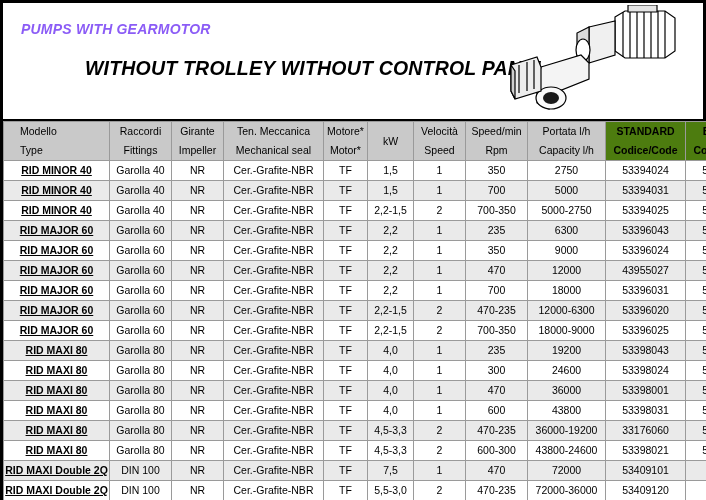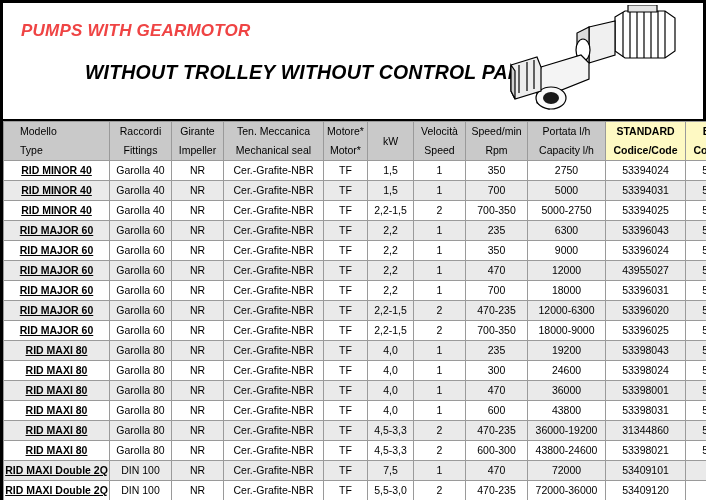--- a/index.html
+++ b/index.html
@@ -26,23 +26,23 @@
   .header {
     position: relative;
     height: 118px;
     box-sizing: border-box;
     border-bottom: 2px solid #000;
     padding: 18px 0 0 18px;
   }
   .title-line1 {
     font-style: italic;
     font-weight: bold;
-    font-size: 17px;
+    font-size: 14px;
     letter-spacing: 0.2px;
-    color: #ef4444;
+    color: #8b5cf6;
     white-space: nowrap;
   }
   .title-line2 {
     font-style: italic;
     font-weight: bold;
     font-size: 19.5px;
     letter-spacing: 0.2px;
     color: #000;
     white-space: nowrap;
     margin-top: 20px;
@@ -79,21 +79,21 @@
     font-size: 10px;
     height: 46px;
     line-height: 13px;
     vertical-align: middle;
     border: 1px solid #9a9a9a;
     padding: 0 2px;
   }
   thead th .l1 { display: block; }
   thead th .l2 { display: block; }
   thead th.dark {
-    background: #fef9c3;
+    background: #4d7c0f;
     font-weight: bold;
   }
   tbody tr.odd td { background: #ffffff; }
   tbody tr.even td { background: #eaeaea; }
   td.model {
     text-align: left;
     padding-left: 6px;
     font-weight: bold;
     font-size: 10.5px;
     text-decoration: underline;
@@ -396,21 +396,21 @@
         <tr class="even">
           <td class="model">RID MAXI 80</td>
           <td>Garolla 80</td>
           <td>NR</td>
           <td>Cer.-Grafite-NBR</td>
           <td>TF</td>
           <td>4,5-3,3</td>
           <td>2</td>
           <td>470-235</td>
           <td>36000-19200</td>
-          <td class="code">31344860</td>
+          <td class="code">33176060</td>
           <td class="code">53308020</td>
         </tr>
         <tr class="odd">
           <td class="model">RID MAXI 80</td>
           <td>Garolla 80</td>
           <td>NR</td>
           <td>Cer.-Grafite-NBR</td>
           <td>TF</td>
           <td>4,5-3,3</td>
           <td>2</td>

